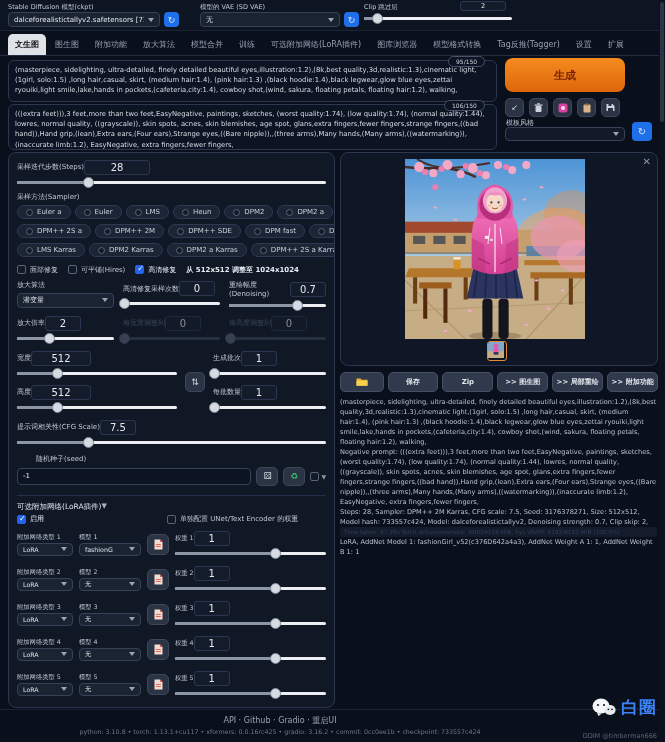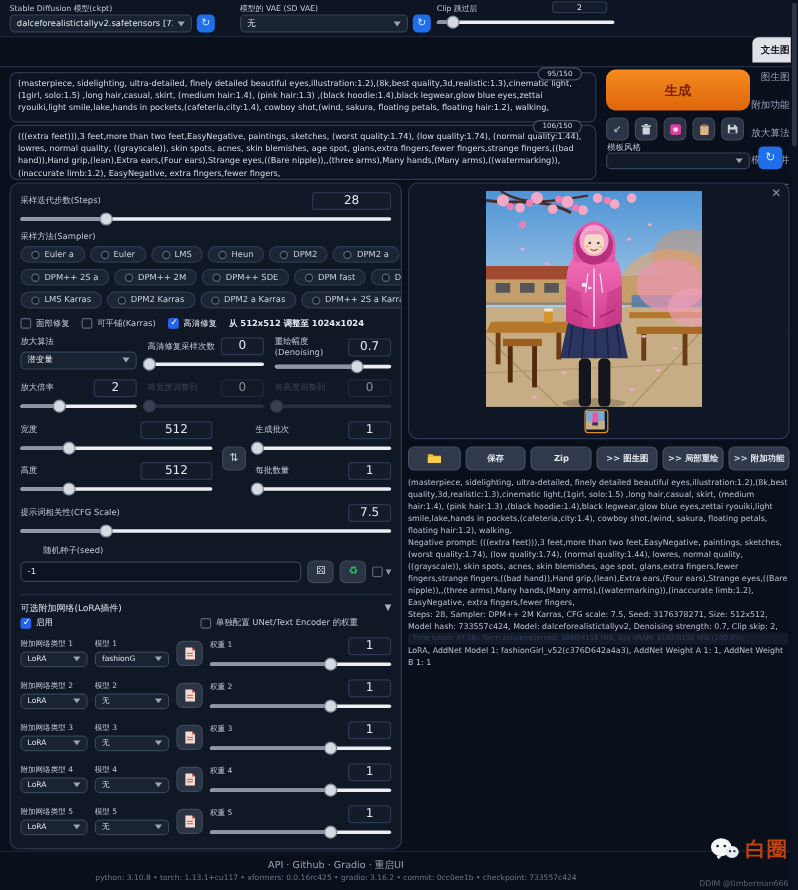--- a/index.html
+++ b/index.html
@@ -20,55 +20,55 @@
   .sl.dis .kb{background:#59637a;border-color:#454e61;}
   .cb{width:9px;height:9px;border:1px solid #5a6477;border-radius:2px;background:#121a28;box-sizing:border-box;flex:0 0 auto;}
   .cb.on{background:#2563eb;border-color:#2563eb;position:relative;}
   .cb.on:after{content:"✓";position:absolute;left:1px;top:-2px;font-size:8px;color:#fff;}
   .row{display:flex;align-items:center;gap:5px;}
   .sq{display:flex;align-items:center;justify-content:center;background:#2a3444;border:1px solid #3c4759;border-radius:5px;cursor:pointer;}
   
   .quickbar{position:absolute;left:0;top:0;width:665px;height:30px;background:#0d1422;border-bottom:1px solid #1b2434;}
   .qs-label{position:absolute;font-size:6.5px;color:#c3cad6;}
   
-  .tabs{position:absolute;left:0;top:31px;width:665px;height:25px;display:flex;align-items:flex-end;gap:2px;padding-left:8px;box-sizing:border-box;border-bottom:1px solid #232d40;flex-direction:column;}
+  .tabs{position:absolute;left:0;top:31px;width:665px;height:25px;display:flex;align-items:flex-end;gap:2px;padding-left:8px;box-sizing:border-box;border-bottom:1px solid #232d40;}
   .tab{font-size:8px;color:#97a1b2;padding:5px 7px;border-radius:5px 5px 0 0;cursor:pointer;white-space:nowrap;}
   .tab.sel{background:#dfe2e6;color:#10131a;font-weight:bold;}
   
   .tbox{position:absolute;background:#0c1322;border:1px solid #2c3850;border-radius:6px;padding:4px 6px;font-size:6.8px;line-height:1.5;color:#d8dde5;box-sizing:border-box;overflow:hidden;}
   .counter{position:absolute;background:#0c1322;border:1px solid #4a5468;border-radius:7px;font-size:6px;color:#cfd5de;padding:1px 7px;z-index:3;}
   
   .genbtn{position:absolute;left:505px;top:58px;width:120px;height:34px;border-radius:8px;background:linear-gradient(#f68b1f,#dd660b);display:flex;align-items:center;justify-content:center;font-size:11px;font-weight:bold;color:#7c2407;cursor:pointer;}
   .tools{position:absolute;left:505px;top:98px;display:flex;gap:5px;}
   .tools .sq{width:17px;height:17px;font-size:8px;color:#cdd4de;}
   
   .leftpanel{position:absolute;left:8px;top:152px;width:327px;height:556px;background:#101826;border:1px solid #2c3850;border-radius:8px;box-sizing:border-box;padding:7px 8px;overflow:hidden;}
   .pill{display:flex;align-items:center;gap:4px;background:#1b2535;border:1px solid #2e3a52;border-radius:7px;padding:2px 8px;font-size:7px;color:#c9d0db;cursor:pointer;white-space:nowrap;}
   .dot{width:7px;height:7px;border-radius:50%;border:1px solid #5b6575;background:#121a28;box-sizing:border-box;flex:0 0 auto;}
   .pill.sel{border-color:#3e5a8c;background:#1e2b40;}
   .pill.sel .dot{border-color:#3b82f6;background:radial-gradient(circle at 50% 50%, #7db2ff 0 45%, #173156 50%);}
-  .labrow{display:flex;align-items:center;justify-content:space-between;margin-bottom:2px;}
+  .labrow{display:flex;align-items:center;margin-bottom:2px;}
   .grid3{display:flex;gap:9px;}
   .grid3>div{flex:1;min-width:0;}
   
   .gallery{position:absolute;left:340px;top:152px;width:318px;height:214px;background:#0f1625;border:1px solid #2c3850;border-radius:8px;box-sizing:border-box;}
   .imgwrap{position:absolute;left:64px;top:6px;width:180px;height:180px;}
   .closex{position:absolute;right:6px;top:3px;font-size:10px;color:#8d97a8;cursor:pointer;}
   .thumb{position:absolute;left:146px;top:188px;width:18px;height:18px;border:1px solid #e08b2d;border-radius:3px;overflow:hidden;cursor:pointer;}
   .outbtns{position:absolute;left:340px;top:372px;width:318px;display:flex;gap:4px;}
   .obtn{flex:1;height:18px;background:#303a4c;border:1px solid #434f63;border-radius:5px;display:flex;align-items:center;justify-content:center;font-size:7px;font-weight:bold;color:#e3e7ee;cursor:pointer;white-space:nowrap;}
   .info{position:absolute;left:340px;top:397px;width:317px;font-size:6.6px;line-height:1.52;color:#b9c2cf;white-space:pre-wrap;}
   .perf{position:absolute;left:340px;top:527px;width:317px;height:10px;background:#141b2b;border-radius:2px;font-size:5.8px;color:#323f58;display:flex;align-items:center;padding:0 4px;box-sizing:border-box;overflow:hidden;white-space:nowrap;}
   
   .footer{position:absolute;left:0;top:709px;width:665px;height:33px;border-top:1px solid #1a2332;}
   .flinks{position:absolute;left:0;top:5px;width:560px;text-align:center;font-size:8px;color:#9aa3b2;}
   .flinks span{cursor:pointer;}
   .fver{position:absolute;left:0;top:18px;width:560px;text-align:center;font-size:6.3px;color:#6d7787;}
   .wmark{position:absolute;right:8px;top:-14px;display:flex;align-items:center;gap:5px;}
-  .wname{font-size:17px;color:#c2410c;font-weight:bold;letter-spacing:1px;}
+  .wname{font-size:17px;color:#3b82f6;font-weight:bold;letter-spacing:1px;}
   .credit{position:absolute;right:8px;top:22px;font-size:6.5px;color:#5c6574;}
   
   .scroll{position:absolute;right:0;top:0;width:6px;height:742px;background:#0c1120;}
   .scroll i{position:absolute;left:1px;top:2px;width:4px;height:120px;background:#2b3547;border-radius:2px;}
   .lora-row{display:flex;align-items:center;gap:6px;margin-top:7px;}
   .docbtn{width:20px;height:19px;flex:0 0 auto;}
 </style>
 </head>
 <body>
 
@@ -245,21 +245,21 @@
         </div>
     </div>
 
     <div class="row" style="margin-top:8px;gap:10px;">
       <span class="row" style="gap:4px;">
           <i class="cb"></i>
           <span class="lbl">面部修复</span>
         </span>
       <span class="row" style="gap:4px;">
           <i class="cb"></i>
-          <span class="lbl">可平铺(Karras)</span>
+          <span class="lbl">可平铺(Hires)</span>
         </span>
       <span class="row" style="gap:4px;">
           <i class="cb on"></i>
           <span class="lbl" style="color:#e8ecf2;">高清修复</span>
         </span>
       <span class="lbl" style="color:#e8ecf2;font-weight:bold;text-align:right;">从 512x512 调整至 1024x1024</span>
     </div>
 
     <div class="grid3" style="margin-top:7px;">
       <div>

